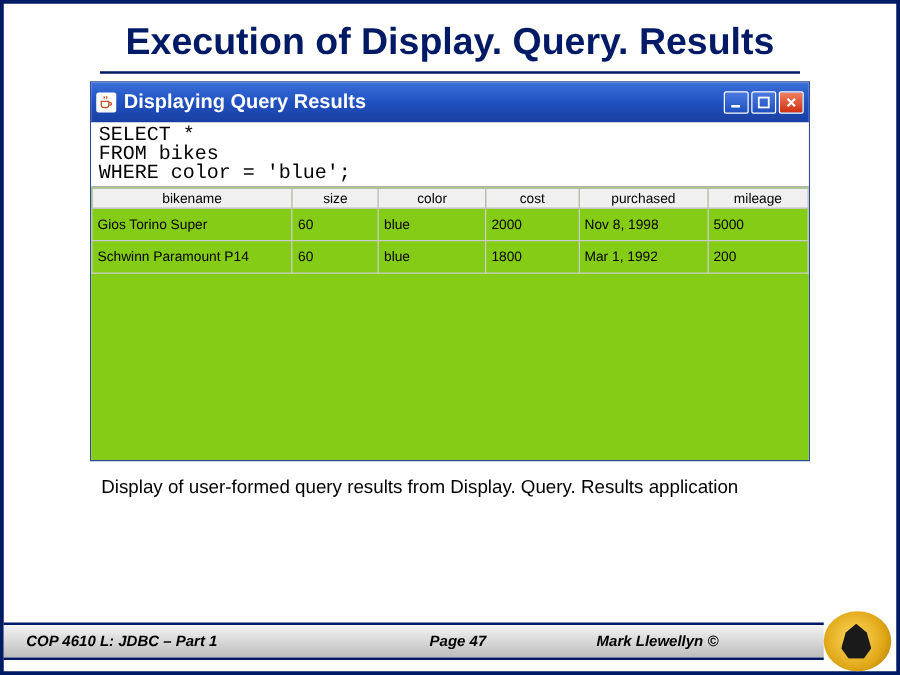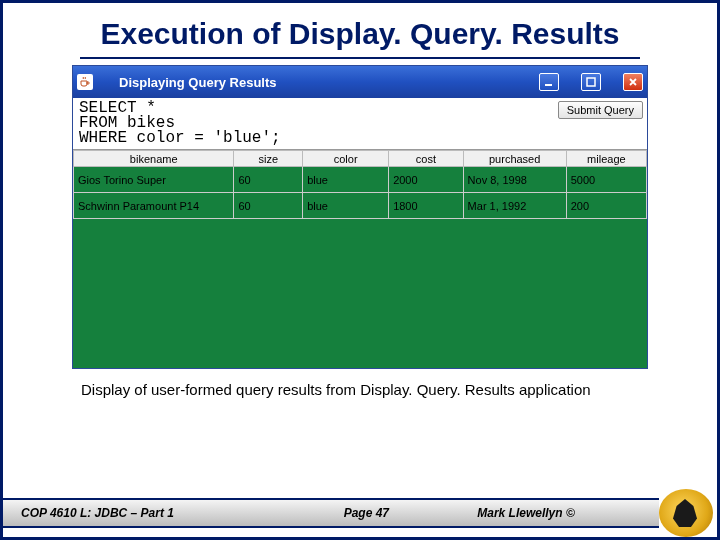--- a/index.html
+++ b/index.html
@@ -29,23 +29,22 @@
     border: 1px solid #2b4a9a;
     background: #fff;
   }
   .titlebar {
     height: 24px;
     background: linear-gradient(to bottom, #3a6fd8 0%, #2050c0 50%, #1a3fa0 100%);
     display: flex;
     align-items: center;
     padding: 16px 4px;
     color: #fff;
-    font-size: 13px;
+    font-size: 16px;
     font-weight: bold;
-    gap: 20px;
   }
   .titlebar-icon {
     width: 16px; height: 16px;
     background: #fff;
     border-radius: 2px;
     margin-right: 6px;
     display: flex; align-items: center; justify-content: center;
   }
   .titlebar-icon svg { width: 12px; height: 12px; }
   .titlebar-spacer { flex: 1; }
@@ -107,21 +106,21 @@
     padding: 1px 4px;
     height: 26px;
     white-space: nowrap;
     overflow: hidden;
   }
   .results-table td.r, .results-table th.r { }
   .results-table td.l { text-align: left; }
   .results-body {
     height: 218px;
     overflow: hidden;
-    background: #15803d;
+    background: #84cc16;
   }
   .caption {
     font-size: 15px;
     color: #000;
     padding: 12px 0 0 78px;
   }
   .footer {
     position: absolute;
     bottom: 0; left: 0; right: 0;
     height: 48px;
@@ -192,23 +191,20 @@
         <svg viewBox="0 0 10 10">
             <path d="M2 2 L8 8 M8 2 L2 8" stroke="#fff" stroke-width="1.8"></path>
           </svg>
       </span>
     </div>
 
     <div class="query-area">
       <div class="query-text">SELECT *
 FROM bikes
 WHERE color = 'blue';</div>
-      <div class="submit-area">
-        <button class="submit-btn">Submit Query</button>
-      </div>
     </div>
 
     <div class="results-body">
       <table class="results-table">
         <colgroup>
           <col style="width:28%">
             <col style="width:12%">
             <col style="width:15%">
             <col style="width:13%">
             <col style="width:18%">

